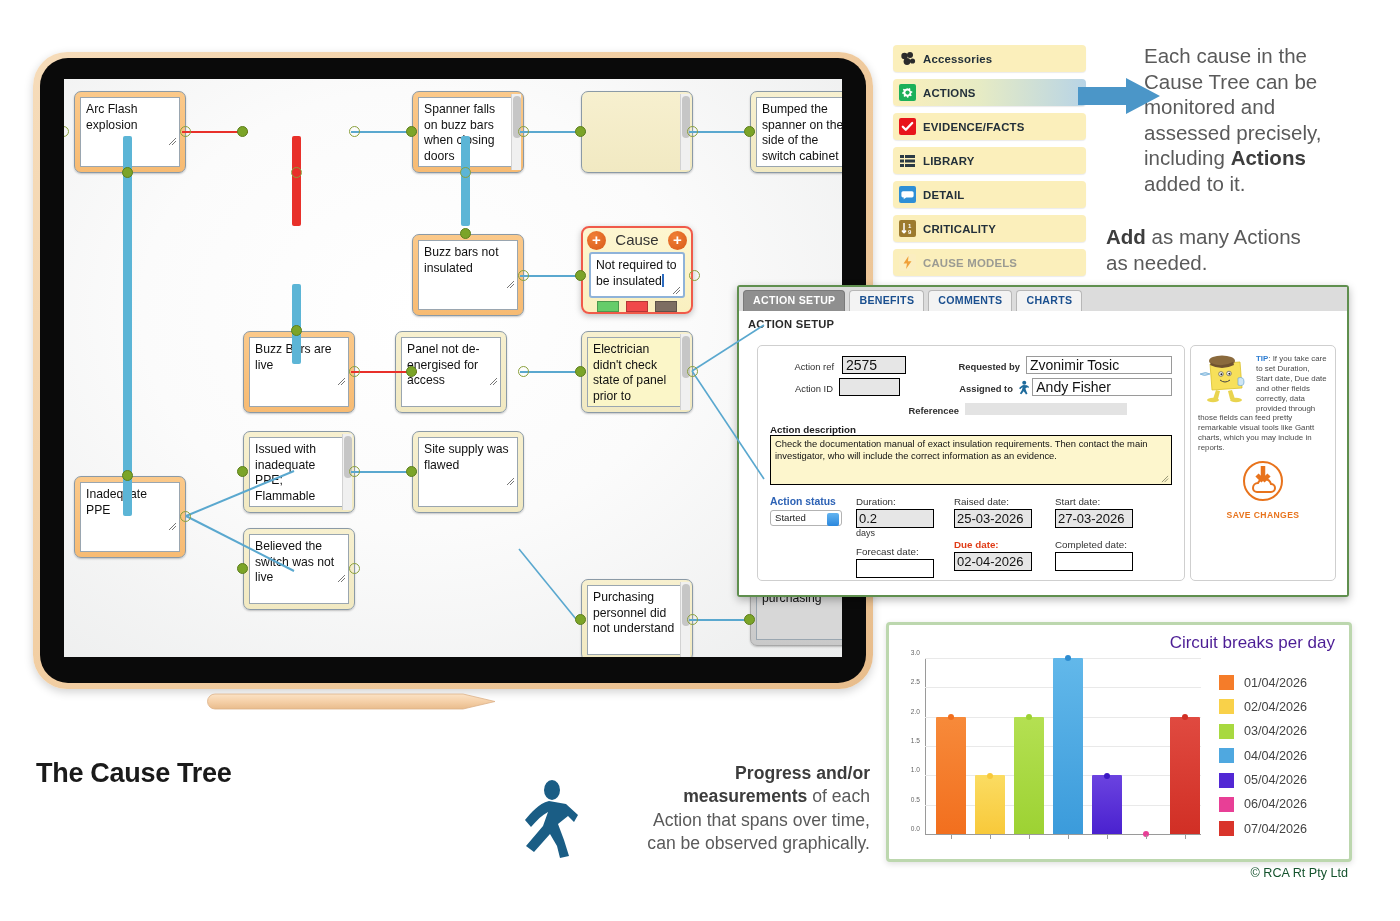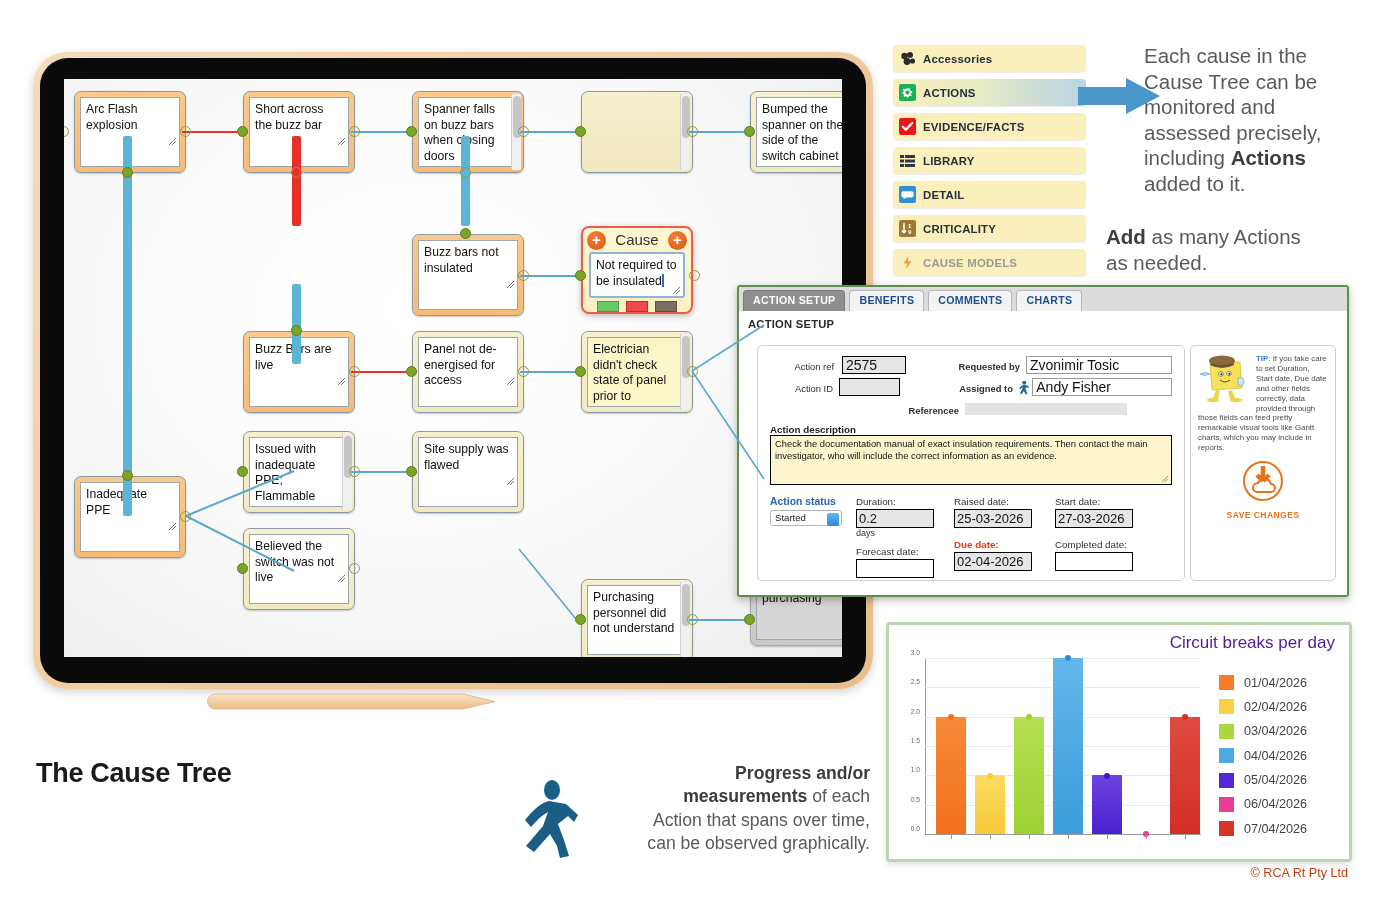--- a/index.html
+++ b/index.html
@@ -198,21 +198,21 @@
   .cause-tree-title {
     position:absolute; left:36px; top:758px; font-size:27px; font-weight:bold;
     color:#1a1a1a; letter-spacing:-.3px;
   }
   .runner { position:absolute; left:516px; top:780px; width:62px; height:80px; }
   .ann3 {
     position:absolute; left:578px; top:762px; width:292px; text-align:right;
     font-size:17.6px; line-height:23.4px; color:#5a5a5a;
   }
   .ann3 b { color:#3c3c3c; }
-  .copy { position:absolute; right:52px; top:866px; font-size:12.6px; color:#c2410c;text-align:center; }
+  .copy { position:absolute; right:52px; top:866px; font-size:12.6px; color:#14532d;text-align:center; }
 </style>
 </head>
 <body>
 
 <div id="root">
 
   <div class="tablet-outer">
     <div class="tablet-bezel"></div>
     <div class="tablet-screen">
 
@@ -243,26 +243,20 @@
       <div class="node orange" style="left:10px;top:12px;width:112px;height:82px;">
         <div class="txt">Arc Flash explosion</div>
         <svg class="resize" style="position:absolute;right:8px;bottom:26px;width:9px;height:9px;" viewBox="0 0 9 9">
             <path d="M8 1 L1 8 M8 4 L4 8" stroke="#777" stroke-width="1" fill="none"></path>
           </svg>
       </div>
       <div class="port" style="left:-6px;top:47px;"></div>
       <div class="port" style="left:116px;top:47px;"></div>
       <div class="port filled" style="left:58px;top:88px;"></div>
 
-      <div class="node orange" style="left:179px;top:12px;width:112px;height:82px;">
-        <div class="txt">Short across the buzz bar</div>
-        <svg class="resize" style="position:absolute;right:8px;bottom:26px;width:9px;height:9px;" viewBox="0 0 9 9">
-            <path d="M8 1 L1 8 M8 4 L4 8" stroke="#777" stroke-width="1" fill="none"></path>
-          </svg>
-      </div>
       <div class="port filled" style="left:173px;top:47px;"></div>
       <div class="port" style="left:285px;top:47px;"></div>
       <div class="port" style="left:227px;top:88px;"></div>
 
       <div class="node orange" style="left:348px;top:12px;width:112px;height:82px;">
         <div class="txt">Spanner falls on buzz bars when closing doors</div>
         <div class="scroll"></div>
       </div>
       <div class="port filled" style="left:342px;top:47px;"></div>
       <div class="port" style="left:454px;top:47px;"></div>
@@ -312,21 +306,21 @@
 
       <div class="node orange" style="left:179px;top:252px;width:112px;height:82px;">
         <div class="txt">Buzz Bars are live</div>
         <svg class="resize" style="position:absolute;right:8px;bottom:26px;width:9px;height:9px;" viewBox="0 0 9 9">
             <path d="M8 1 L1 8 M8 4 L4 8" stroke="#777" stroke-width="1" fill="none"></path>
           </svg>
       </div>
       <div class="port filled" style="left:227px;top:246px;"></div>
       <div class="port" style="left:285px;top:287px;"></div>
 
-      <div class="node cream" style="left:348px;top:252px;width:112px;height:82px;">
+      <div class="node cream" style="left:331px;top:252px;width:112px;height:82px;">
         <div class="txt">Panel not de-energised for access</div>
         <svg class="resize" style="position:absolute;right:8px;bottom:26px;width:9px;height:9px;" viewBox="0 0 9 9">
             <path d="M8 1 L1 8 M8 4 L4 8" stroke="#777" stroke-width="1" fill="none"></path>
           </svg>
       </div>
       <div class="port filled" style="left:342px;top:287px;"></div>
       <div class="port" style="left:454px;top:287px;"></div>
 
       <div class="node cream yel" style="left:517px;top:252px;width:112px;height:82px;">
         <div class="txt">Electrician didn't check state of panel prior to</div>

